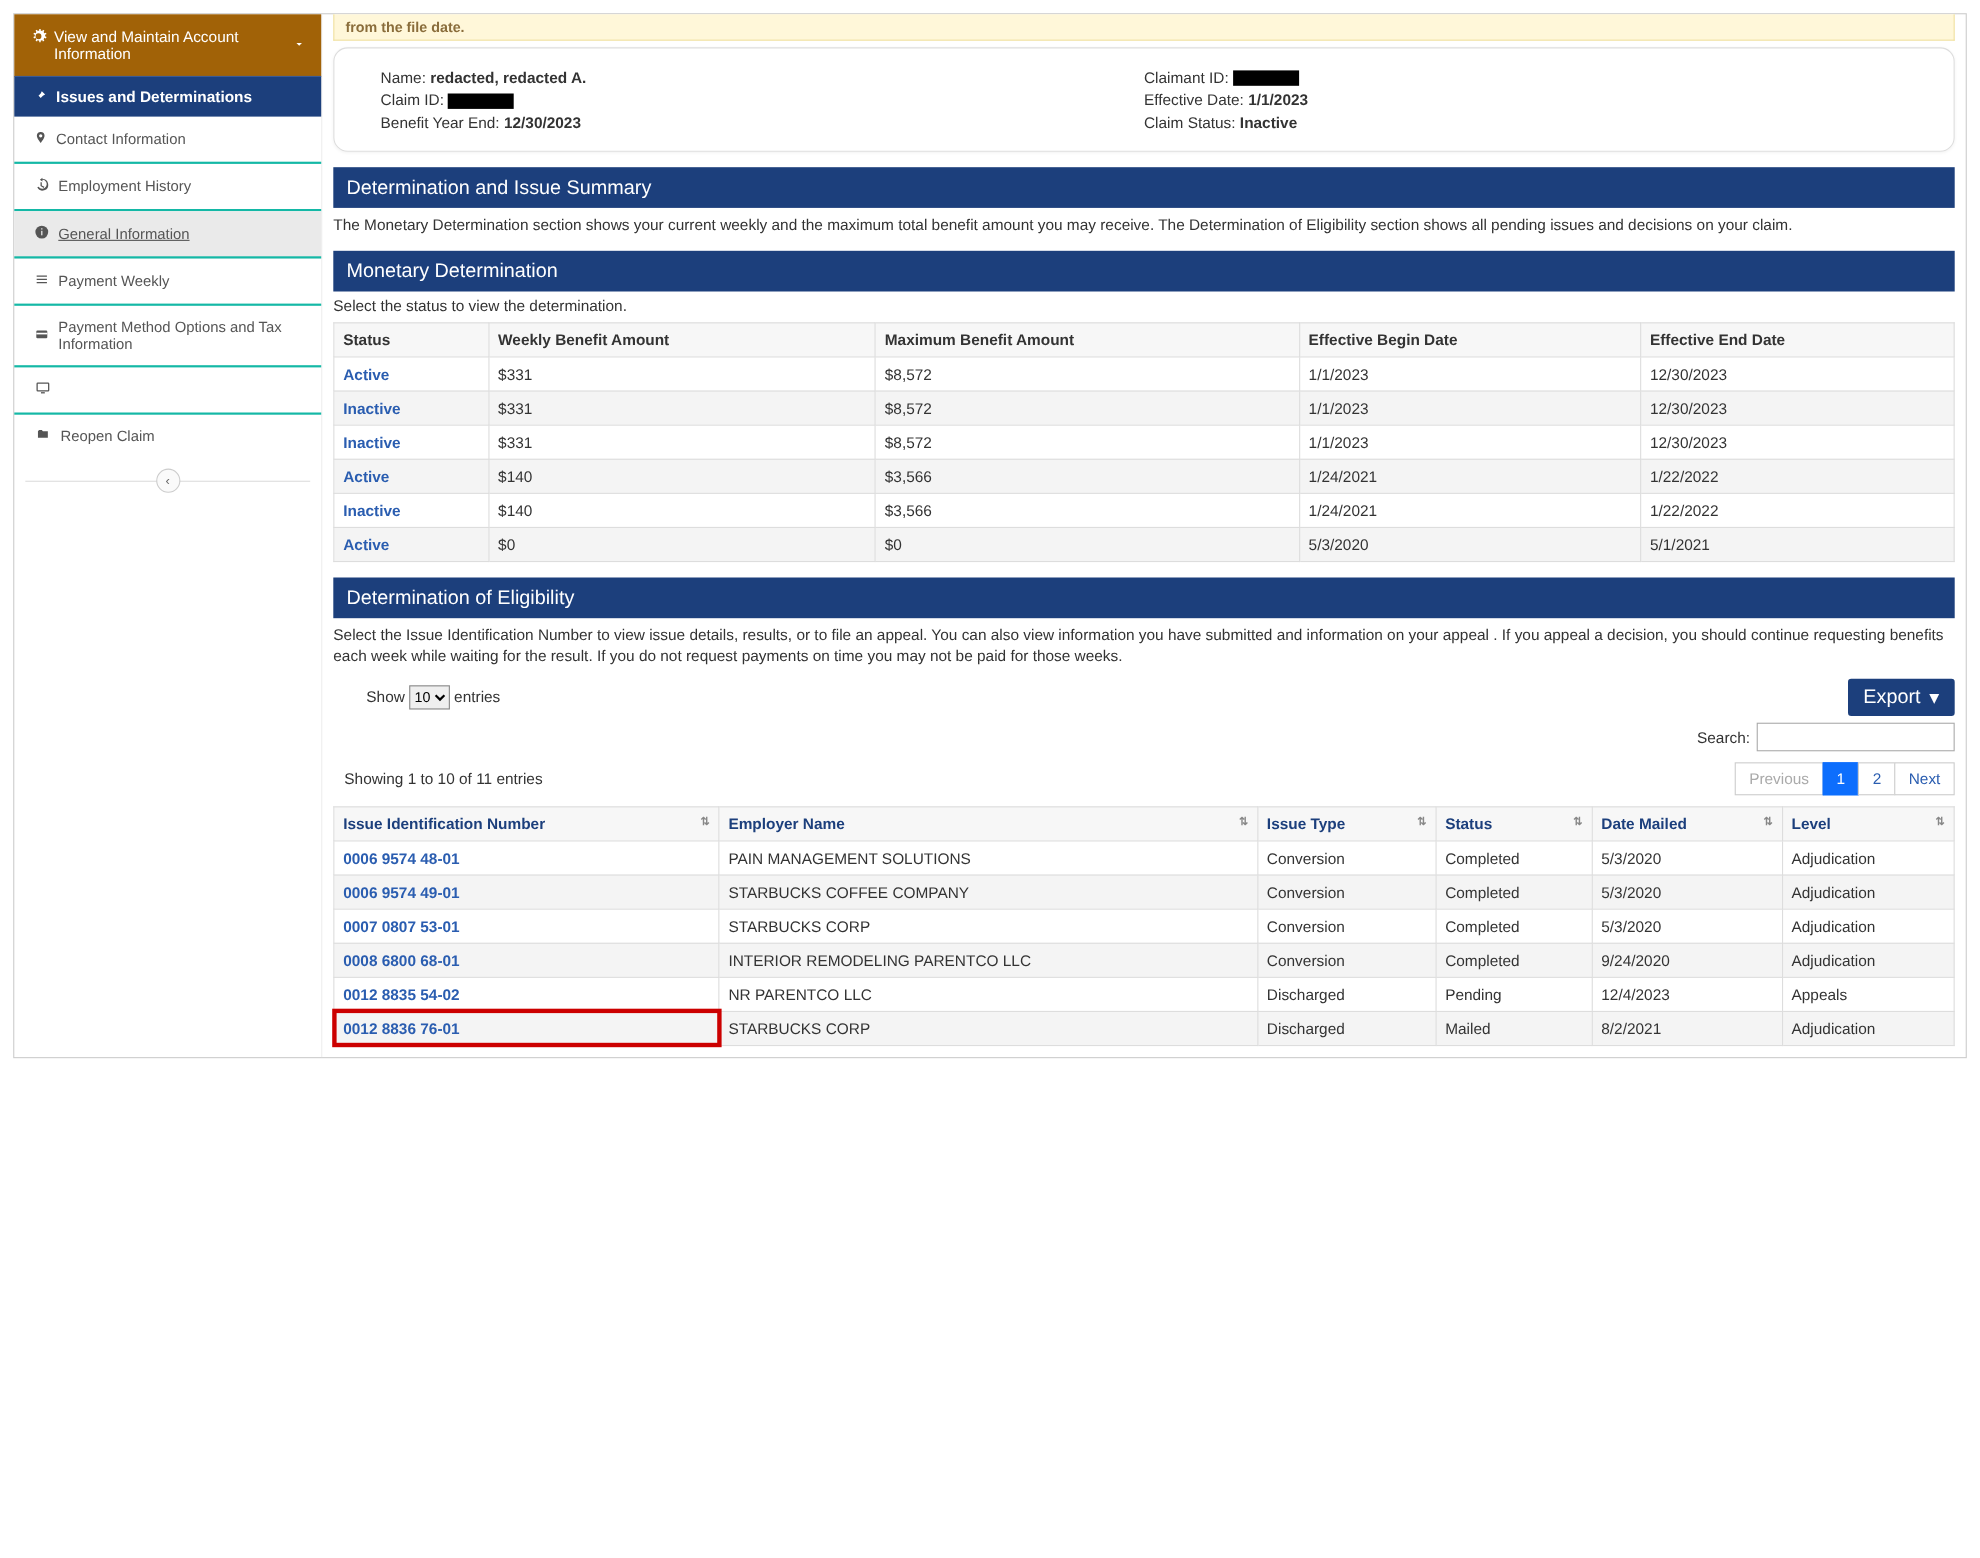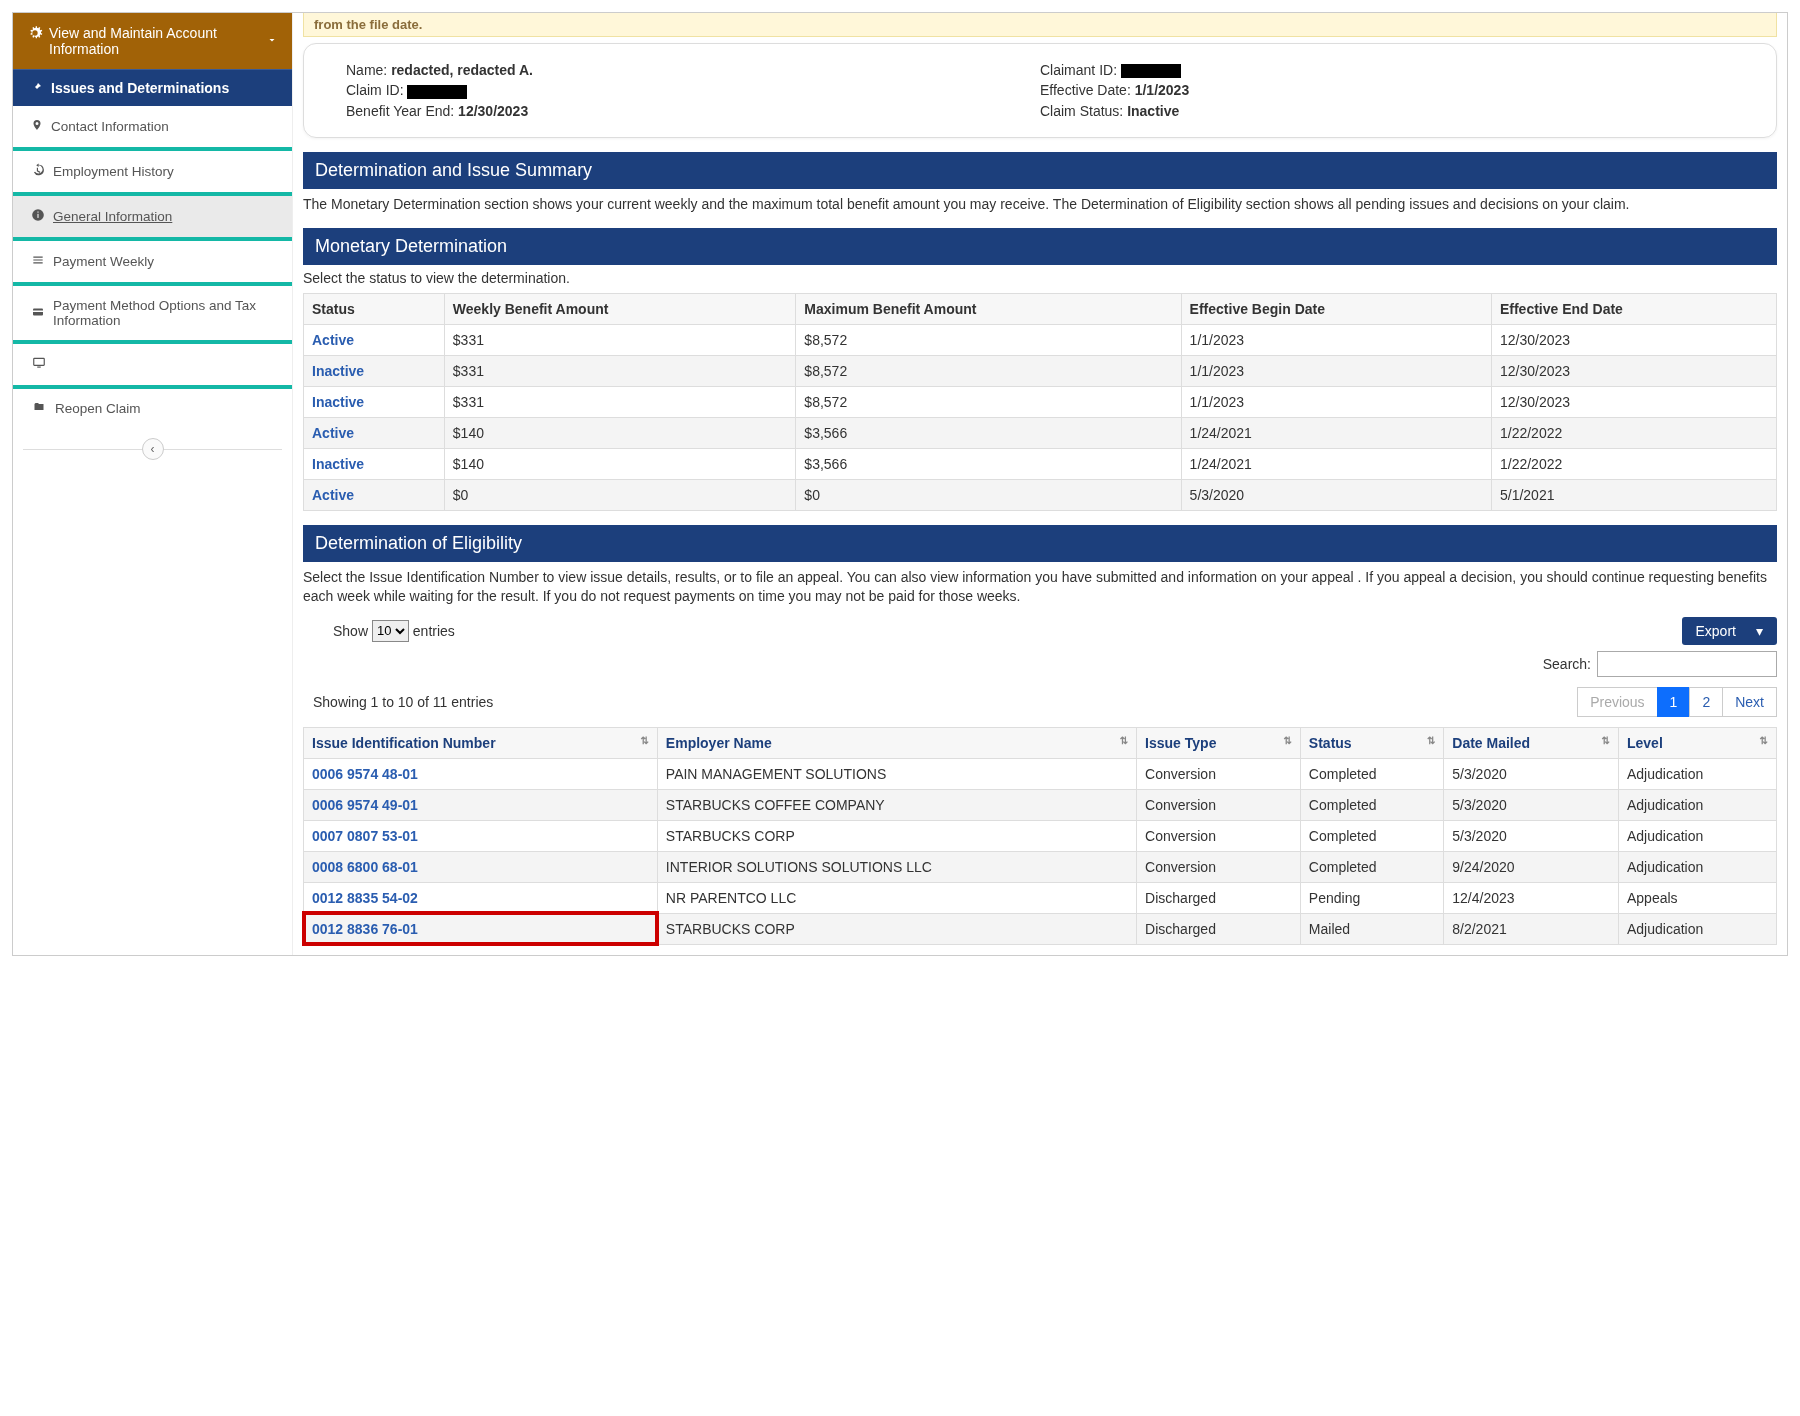--- a/index.html
+++ b/index.html
@@ -45,21 +45,21 @@
     gap: 8px;
     font-weight: bold;
   }
   .nav-active svg { fill: #fff; }
   .nav-item {
     padding: 12px 18px;
     color: #555;
     display: flex;
     align-items: center;
     gap: 8px;
-    border-bottom: 4px solid #14b8a6;
+    border-bottom: 2px solid #14b8a6;
     font-size: 13.5px;
   }
   .nav-item.highlight {
     background: #eaeaea;
     text-decoration: underline;
   }
   .nav-item svg { fill: #555; flex-shrink:0; }
   .nav-collapse {
     display: flex;
     justify-content: center;
@@ -165,25 +165,25 @@
     justify-content: space-between;
     align-items: center;
     margin: 4px 0;
     font-size: 14px;
   }
   .export-btn {
     background: #1c3f7c;
     color: #fff;
     border: none;
     padding: 6px 14px;
-    font-size: 14px;
+    font-size: 18px;
     border-radius: 3px;
     display: inline-flex;
     align-items: center;
-    gap: 20px;
+    gap: 8px;
     text-align: right;
   }
   .search-row {
     display: flex;
     justify-content: flex-end;
     align-items: center;
     gap: 6px;
     margin: 6px 0;
   }
   .search-row input {
@@ -469,21 +469,21 @@
           <tr>
             <td><a href="#">0007 0807 53-01</a></td>
             <td>STARBUCKS CORP</td>
             <td>Conversion</td>
             <td>Completed</td>
             <td>5/3/2020</td>
             <td>Adjudication</td>
           </tr>
           <tr>
             <td><a href="#">0008 6800 68-01</a></td>
-            <td>INTERIOR SOLUTIONS SOLUTIONS LLC</td>
+            <td>INTERIOR REMODELING PARENTCO LLC</td>
             <td>Conversion</td>
             <td>Completed</td>
             <td>9/24/2020</td>
             <td>Adjudication</td>
           </tr>
           <tr>
             <td><a href="#">0012 8835 54-02</a></td>
             <td>NR PARENTCO LLC</td>
             <td>Discharged</td>
             <td>Pending</td>

